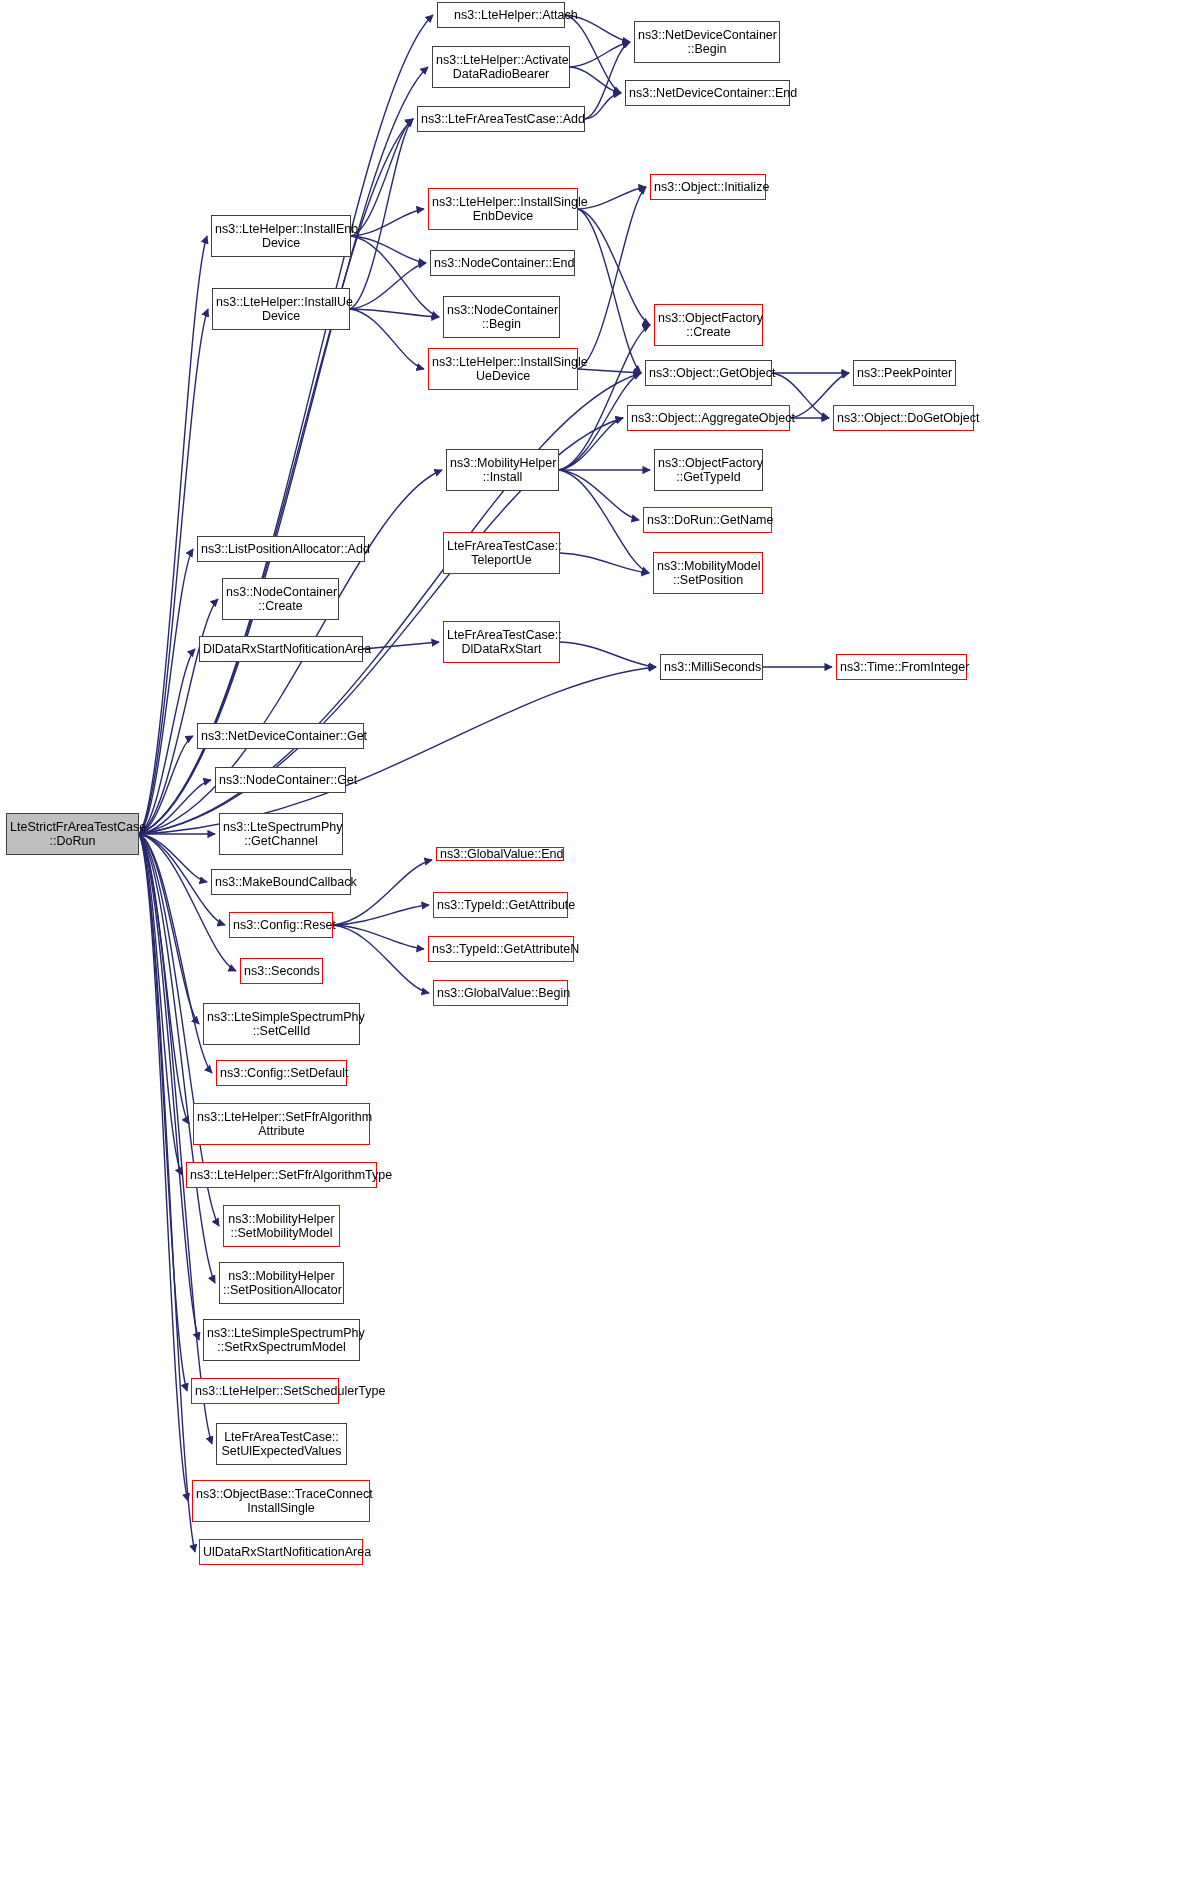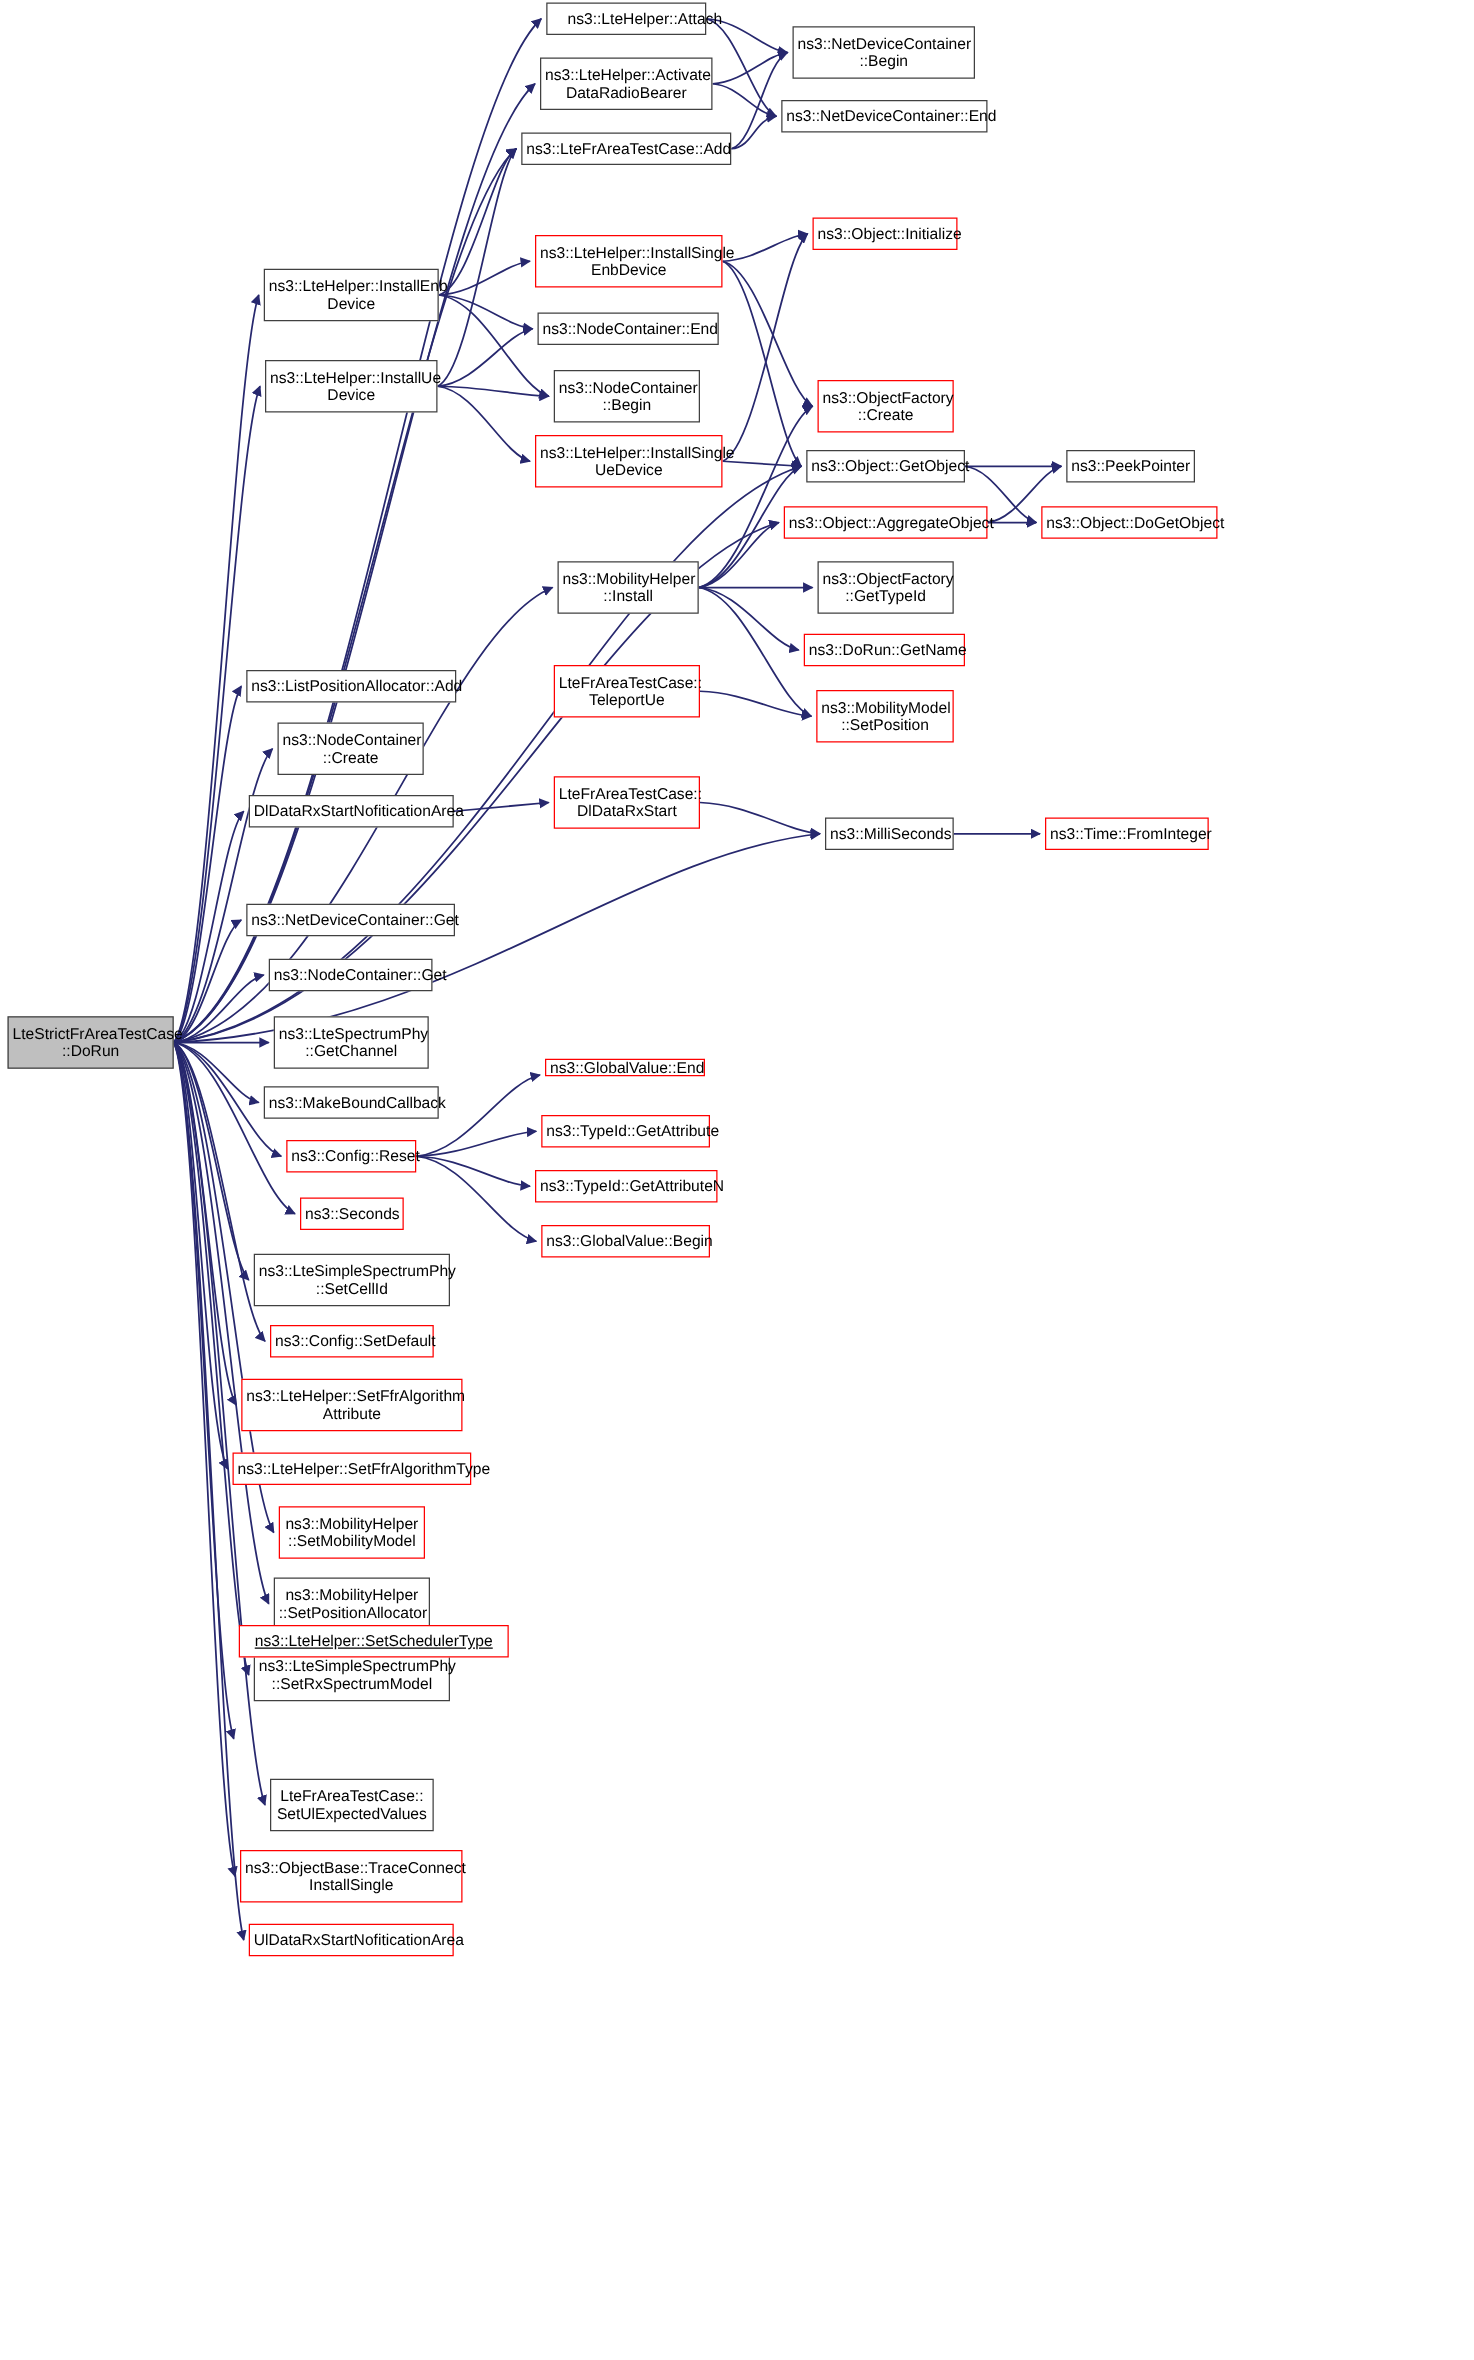--- a/index.html
+++ b/index.html
@@ -191,20 +191,20 @@
       <div class="node red" style="left: 216px; top: 1060px; width: 131px; height: 26px;"><span>ns3::Config::SetDefault</span></div>
       <div class="node red" style="left: 193px; top: 1103px; width: 177px; height: 42px;"><span>ns3::LteHelper::SetFfrAlgorithm
 Attribute</span></div>
       <div class="node red" style="left: 186px; top: 1162px; width: 191px; height: 26px;"><span>ns3::LteHelper::SetFfrAlgorithmType</span></div>
       <div class="node red" style="left: 223px; top: 1205px; width: 117px; height: 42px;"><span>ns3::MobilityHelper
 ::SetMobilityModel</span></div>
       <div class="node" style="left: 219px; top: 1262px; width: 125px; height: 42px;"><span>ns3::MobilityHelper
 ::SetPositionAllocator</span></div>
       <div class="node" style="left: 203px; top: 1319px; width: 157px; height: 42px;"><span>ns3::LteSimpleSpectrumPhy
 ::SetRxSpectrumModel</span></div>
-      <div class="node red" style="left: 191px; top: 1300px; width: 216px; height: 26px; text-decoration: underline;"><span>ns3::LteHelper::SetSchedulerType</span></div>
+      <div class="node red" style="left: 191px; top: 1378px; width: 148px; height: 26px;"><span>ns3::LteHelper::SetSchedulerType</span></div>
       <div class="node" style="left: 216px; top: 1423px; width: 131px; height: 42px;"><span>LteFrAreaTestCase::
 SetUlExpectedValues</span></div>
       <div class="node red" style="left: 192px; top: 1480px; width: 178px; height: 42px;"><span>ns3::ObjectBase::TraceConnect
 InstallSingle</span></div>
       <div class="node red" style="left: 199px; top: 1539px; width: 164px; height: 26px;"><span>UlDataRxStartNofiticationArea</span></div>
     </div>
 </div>
 
 </body></html>

